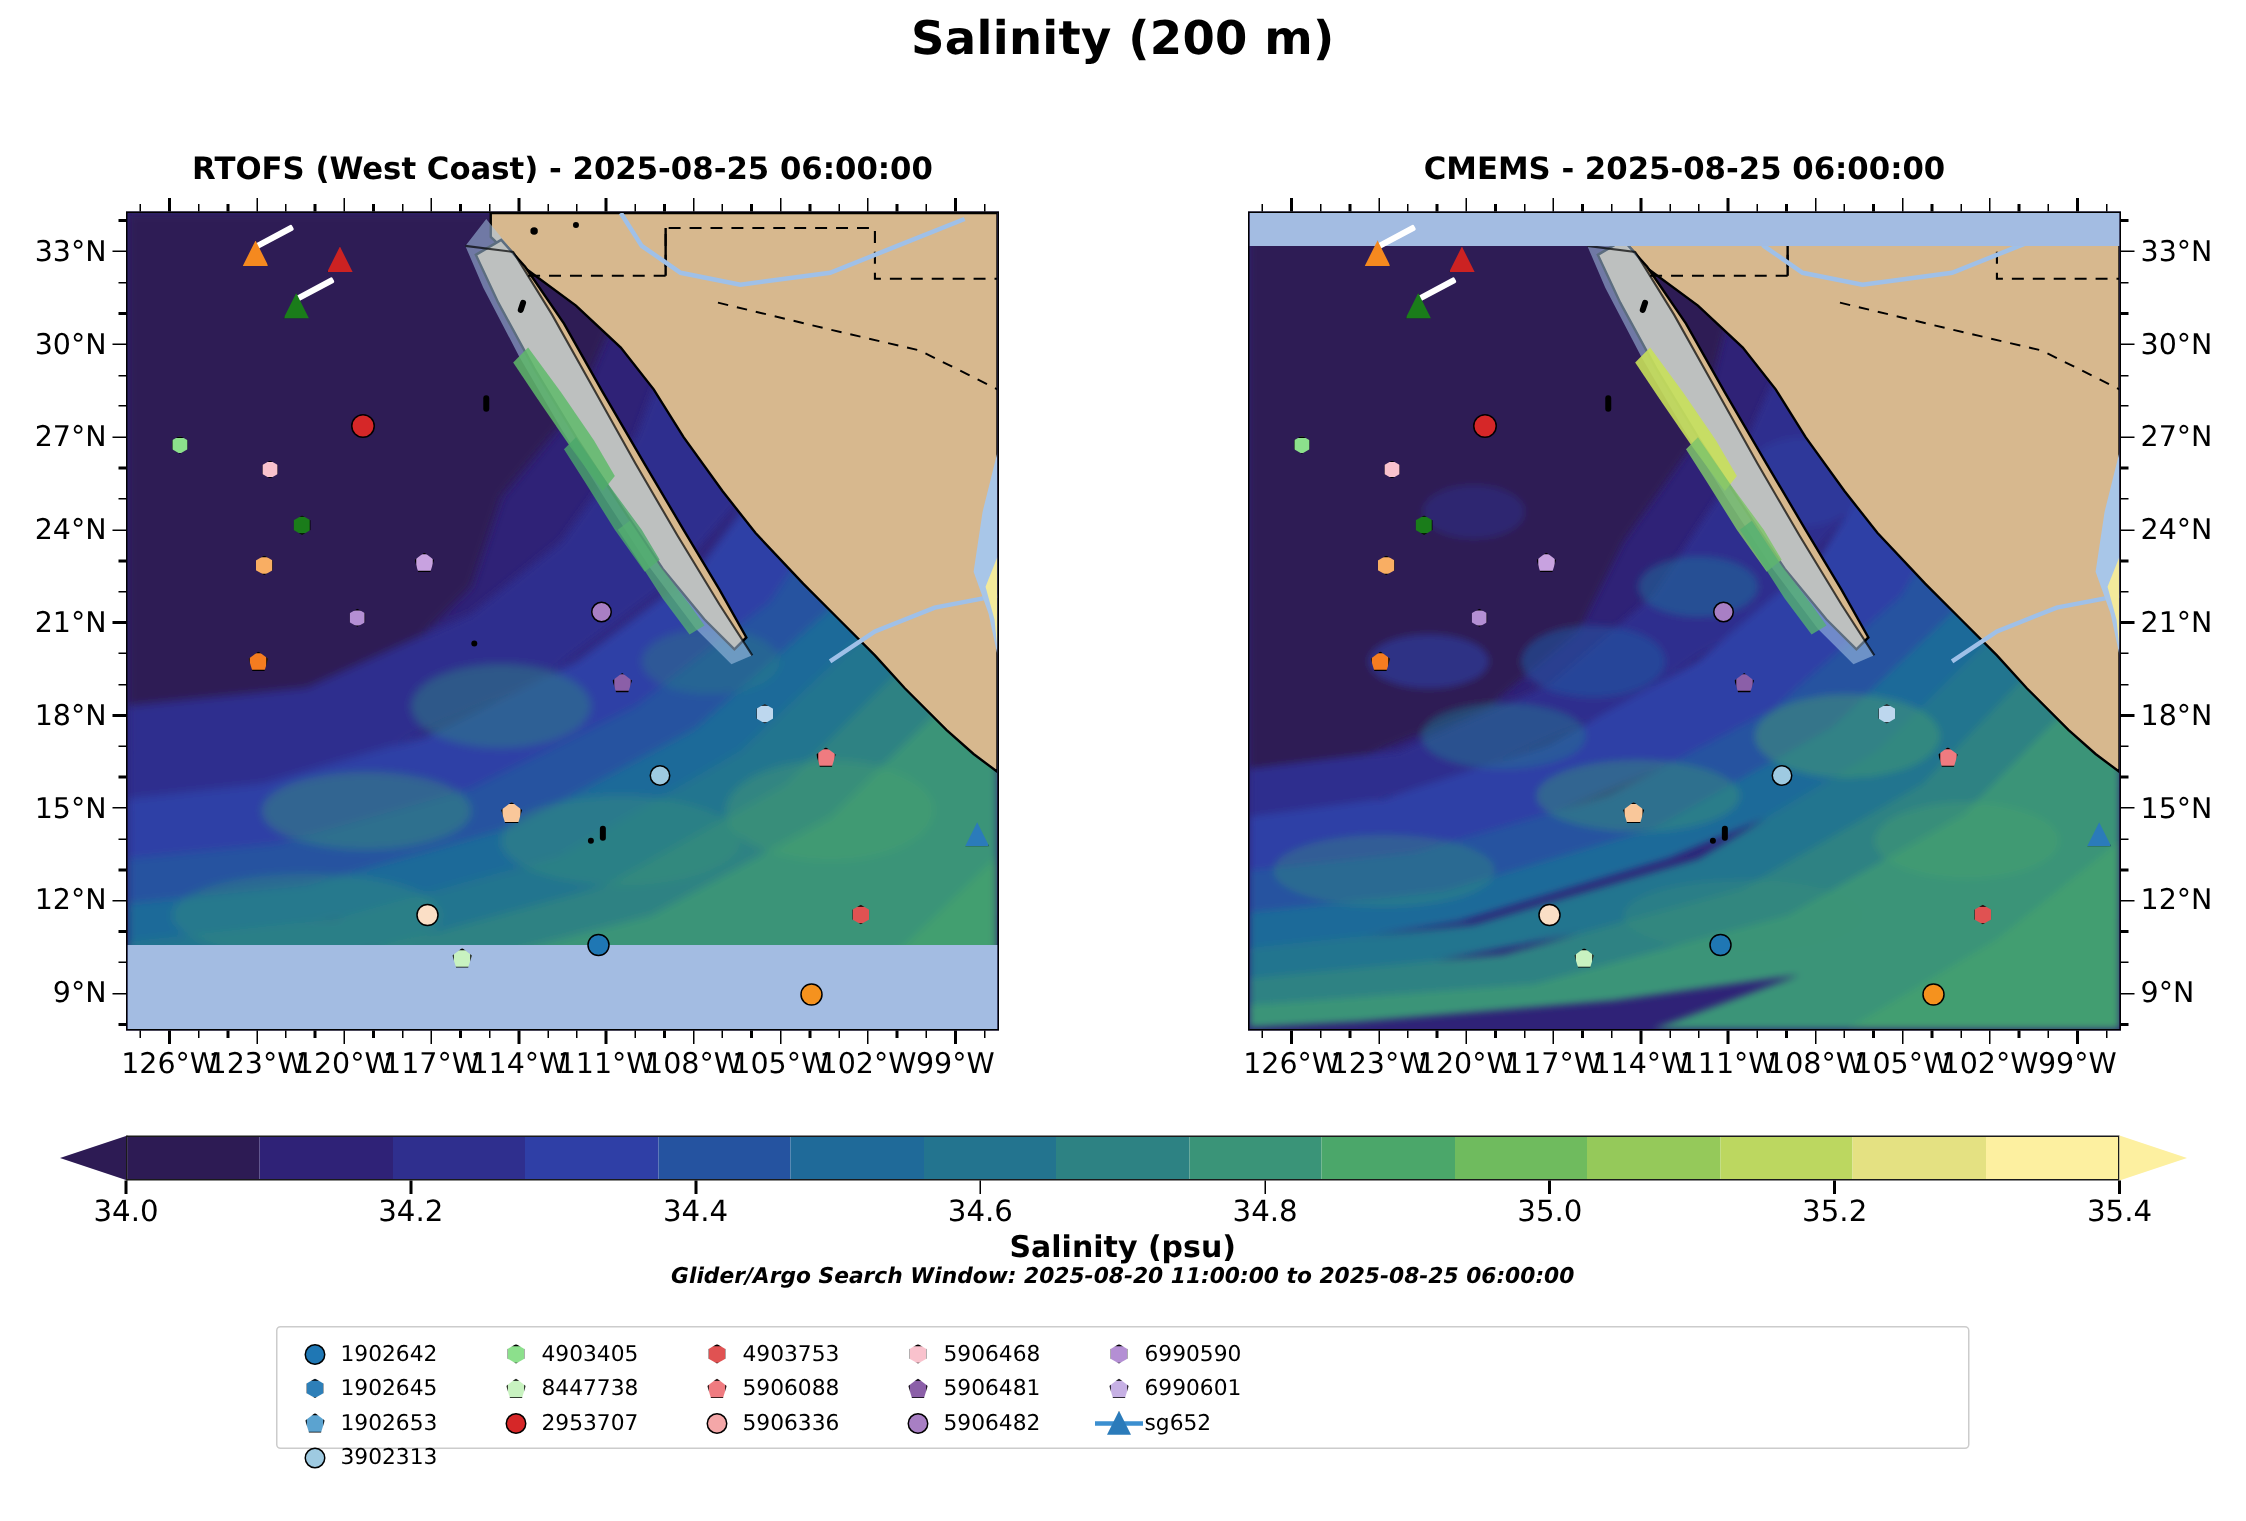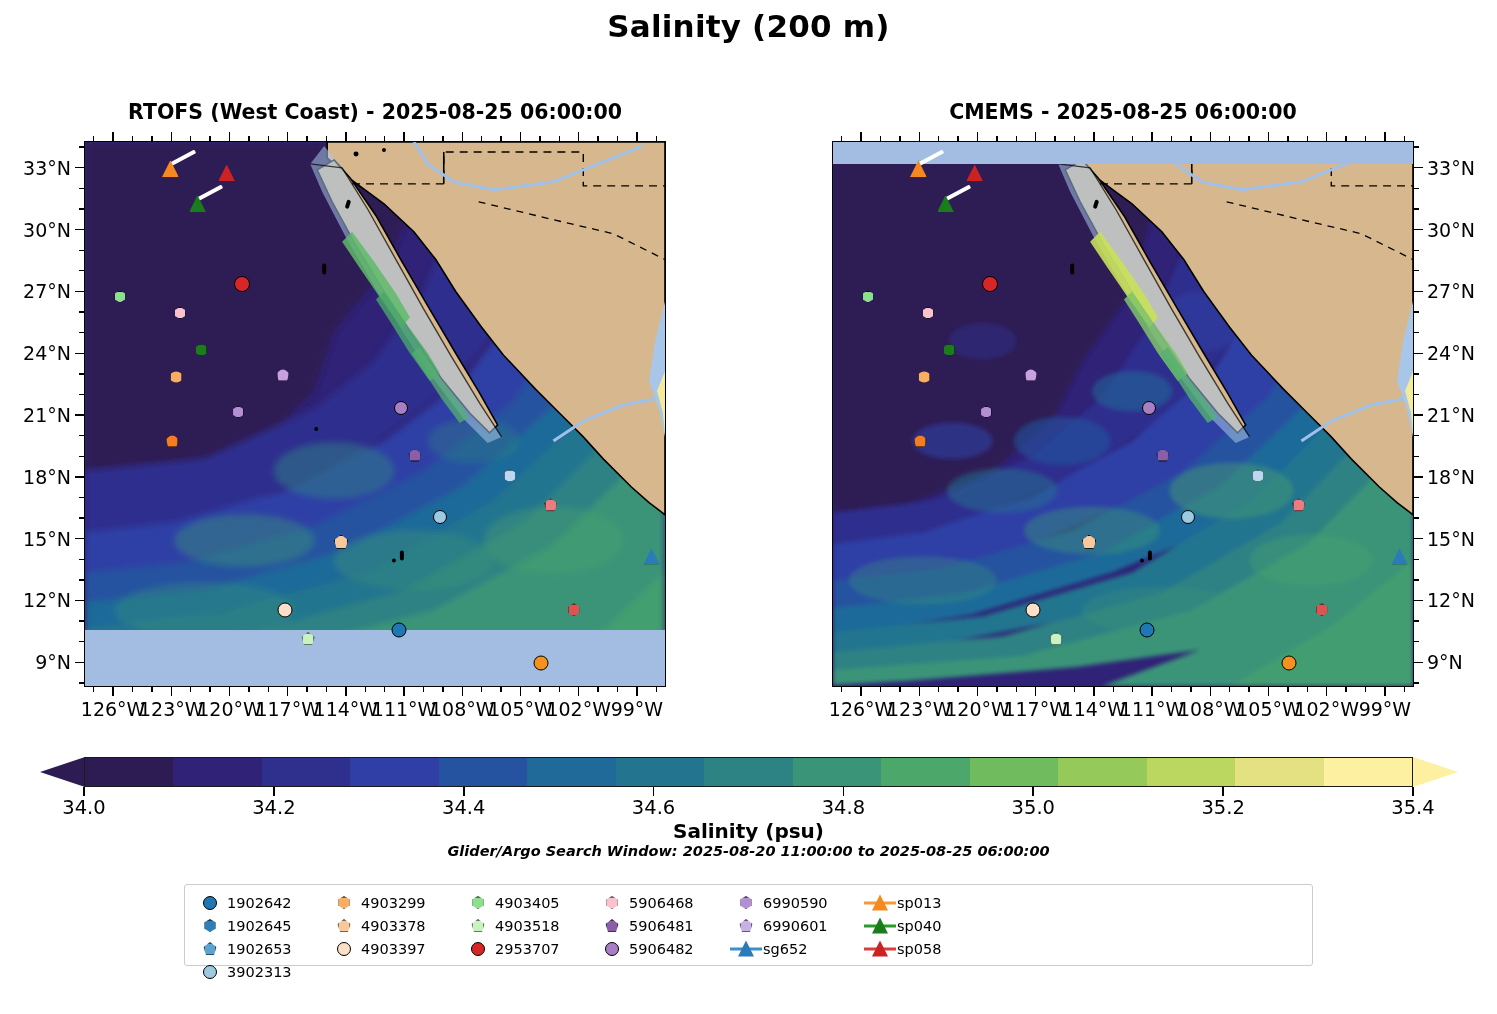--- a/index.html
+++ b/index.html
@@ -405,55 +405,55 @@
         <div class="legend-entry">
           <div class="legend-sym">
             <div class="mk" style="width: 14px; height: 14px; background: rgb(158, 202, 225); box-sizing: border-box; border-radius: 50%; border: 1.4px solid rgb(0, 0, 0);"></div>
           </div>
           <div class="legend-text lw">3902313</div>
         </div>
       </div>
       <div class="legend-col">
         <div class="legend-entry">
           <div class="legend-sym">
-            <div class="mk" style="width: 13px; height: 13px; background: rgb(249, 174, 99); box-sizing: border-box; border: 1.4px solid rgb(0, 0, 0); clip-path: polygon(50% 0%, 93% 25%, 93% 75%, 50% 100%, 7% 75%, 7% 25%); filter: drop-shadow(rgb(0, 0, 0) 0px 0px 0.6px);"></div>
-          </div>
-          <div class="legend-text lw">4903299</div>
-        </div>
-        <div class="legend-entry">
-          <div class="legend-sym">
-            <div class="mk" style="width: 13px; height: 13px; background: rgb(249, 199, 154); box-sizing: border-box; border: 1.4px solid rgb(0, 0, 0); clip-path: polygon(50% 0%, 100% 38%, 81% 100%, 19% 100%, 0% 38%); filter: drop-shadow(rgb(0, 0, 0) 0px 0px 0.6px);"></div>
-          </div>
-          <div class="legend-text lw">4903378</div>
-        </div>
-        <div class="legend-entry">
-          <div class="legend-sym">
-            <div class="mk" style="width: 14px; height: 14px; background: rgb(251, 223, 198); box-sizing: border-box; border-radius: 50%; border: 1.4px solid rgb(0, 0, 0);"></div>
-          </div>
-          <div class="legend-text lw">4903397</div>
+            <div class="mk" style="width: 13px; height: 13px; background: rgb(140, 224, 140); box-sizing: border-box; border: 1.4px solid rgb(0, 0, 0); clip-path: polygon(50% 0%, 93% 25%, 93% 75%, 50% 100%, 7% 75%, 7% 25%); filter: drop-shadow(rgb(0, 0, 0) 0px 0px 0.6px);"></div>
+          </div>
+          <div class="legend-text lw">4903405</div>
+        </div>
+        <div class="legend-entry">
+          <div class="legend-sym">
+            <div class="mk" style="width: 13px; height: 13px; background: rgb(200, 242, 192); box-sizing: border-box; border: 1.4px solid rgb(0, 0, 0); clip-path: polygon(50% 0%, 100% 38%, 81% 100%, 19% 100%, 0% 38%); filter: drop-shadow(rgb(0, 0, 0) 0px 0px 0.6px);"></div>
+          </div>
+          <div class="legend-text lw">8447738</div>
+        </div>
+        <div class="legend-entry">
+          <div class="legend-sym">
+            <div class="mk" style="width: 14px; height: 14px; background: rgb(214, 39, 40); box-sizing: border-box; border-radius: 50%; border: 1.4px solid rgb(0, 0, 0);"></div>
+          </div>
+          <div class="legend-text lw">2953707</div>
         </div>
       </div>
       <div class="legend-col">
         <div class="legend-entry">
           <div class="legend-sym">
-            <div class="mk" style="width: 13px; height: 13px; background: rgb(140, 224, 140); box-sizing: border-box; border: 1.4px solid rgb(0, 0, 0); clip-path: polygon(50% 0%, 93% 25%, 93% 75%, 50% 100%, 7% 75%, 7% 25%); filter: drop-shadow(rgb(0, 0, 0) 0px 0px 0.6px);"></div>
-          </div>
-          <div class="legend-text lw">4903405</div>
-        </div>
-        <div class="legend-entry">
-          <div class="legend-sym">
-            <div class="mk" style="width: 13px; height: 13px; background: rgb(200, 242, 192); box-sizing: border-box; border: 1.4px solid rgb(0, 0, 0); clip-path: polygon(50% 0%, 100% 38%, 81% 100%, 19% 100%, 0% 38%); filter: drop-shadow(rgb(0, 0, 0) 0px 0px 0.6px);"></div>
-          </div>
-          <div class="legend-text lw">4903518</div>
-        </div>
-        <div class="legend-entry">
-          <div class="legend-sym">
-            <div class="mk" style="width: 14px; height: 14px; background: rgb(214, 39, 40); box-sizing: border-box; border-radius: 50%; border: 1.4px solid rgb(0, 0, 0);"></div>
-          </div>
-          <div class="legend-text lw">2953707</div>
+            <div class="mk" style="width: 13px; height: 13px; background: rgb(224, 82, 82); box-sizing: border-box; border: 1.4px solid rgb(0, 0, 0); clip-path: polygon(50% 0%, 93% 25%, 93% 75%, 50% 100%, 7% 75%, 7% 25%); filter: drop-shadow(rgb(0, 0, 0) 0px 0px 0.6px);"></div>
+          </div>
+          <div class="legend-text lw">4903753</div>
+        </div>
+        <div class="legend-entry">
+          <div class="legend-sym">
+            <div class="mk" style="width: 13px; height: 13px; background: rgb(239, 123, 128); box-sizing: border-box; border: 1.4px solid rgb(0, 0, 0); clip-path: polygon(50% 0%, 100% 38%, 81% 100%, 19% 100%, 0% 38%); filter: drop-shadow(rgb(0, 0, 0) 0px 0px 0.6px);"></div>
+          </div>
+          <div class="legend-text lw">5906088</div>
+        </div>
+        <div class="legend-entry">
+          <div class="legend-sym">
+            <div class="mk" style="width: 14px; height: 14px; background: rgb(244, 167, 168); box-sizing: border-box; border-radius: 50%; border: 1.4px solid rgb(0, 0, 0);"></div>
+          </div>
+          <div class="legend-text lw">5906336</div>
         </div>
       </div>
       <div class="legend-col">
         <div class="legend-entry">
           <div class="legend-sym">
             <div class="mk" style="width: 13px; height: 13px; background: rgb(249, 194, 205); box-sizing: border-box; border: 1.4px solid rgb(0, 0, 0); clip-path: polygon(50% 0%, 93% 25%, 93% 75%, 50% 100%, 7% 75%, 7% 25%); filter: drop-shadow(rgb(0, 0, 0) 0px 0px 0.6px);"></div>
           </div>
           <div class="legend-text lw">5906468</div>
         </div>
         <div class="legend-entry">
@@ -481,43 +481,20 @@
             <div class="mk" style="width: 13px; height: 13px; background: rgb(198, 176, 228); box-sizing: border-box; border: 1.4px solid rgb(0, 0, 0); clip-path: polygon(50% 0%, 100% 38%, 81% 100%, 19% 100%, 0% 38%); filter: drop-shadow(rgb(0, 0, 0) 0px 0px 0.6px);"></div>
           </div>
           <div class="legend-text lw">6990601</div>
         </div>
         <div class="legend-entry">
           <div class="legend-sym">
             <div class="glider-line" style="background: rgb(59, 143, 208);"></div>
             <div class="mk" style="width: 16px; height: 16px; background: rgb(43, 123, 186); box-sizing: border-box; clip-path: polygon(50% 0%, 100% 100%, 0% 100%); filter: drop-shadow(rgb(0, 0, 0) 0px 0px 1.1px) drop-shadow(rgb(0, 0, 0) 0px 0px 0.8px);"></div>
           </div>
           <div class="legend-text lw">sg652</div>
-        </div>
-      </div>
-      <div class="legend-col">
-        <div class="legend-entry">
-          <div class="legend-sym">
-            <div class="glider-line" style="background: rgb(247, 154, 53);"></div>
-            <div class="mk" style="width: 16px; height: 16px; background: rgb(245, 137, 31); box-sizing: border-box; clip-path: polygon(50% 0%, 100% 100%, 0% 100%); filter: drop-shadow(rgb(0, 0, 0) 0px 0px 1.1px) drop-shadow(rgb(0, 0, 0) 0px 0px 0.8px);"></div>
-          </div>
-          <div class="legend-text lw-s">sp013</div>
-        </div>
-        <div class="legend-entry">
-          <div class="legend-sym">
-            <div class="glider-line" style="background: rgb(42, 154, 42);"></div>
-            <div class="mk" style="width: 16px; height: 16px; background: rgb(26, 124, 26); box-sizing: border-box; clip-path: polygon(50% 0%, 100% 100%, 0% 100%); filter: drop-shadow(rgb(0, 0, 0) 0px 0px 1.1px) drop-shadow(rgb(0, 0, 0) 0px 0px 0.8px);"></div>
-          </div>
-          <div class="legend-text lw-s">sp040</div>
-        </div>
-        <div class="legend-entry">
-          <div class="legend-sym">
-            <div class="glider-line" style="background: rgb(224, 59, 59);"></div>
-            <div class="mk" style="width: 16px; height: 16px; background: rgb(204, 34, 34); box-sizing: border-box; clip-path: polygon(50% 0%, 100% 100%, 0% 100%); filter: drop-shadow(rgb(0, 0, 0) 0px 0px 1.1px) drop-shadow(rgb(0, 0, 0) 0px 0px 0.8px);"></div>
-          </div>
-          <div class="legend-text lw-s">sp058</div>
         </div>
       </div>
     </div>
 </div>
 
 <div class="cbar-tick" style="left: 83.2px;"></div>
 <div class="cbar-lab" style="left: 84px;">34.0</div>
 <div class="cbar-tick" style="left: 273.057px;"></div>
 <div class="cbar-lab" style="left: 273.857px;">34.2</div>
 <div class="cbar-tick" style="left: 462.914px;"></div>

